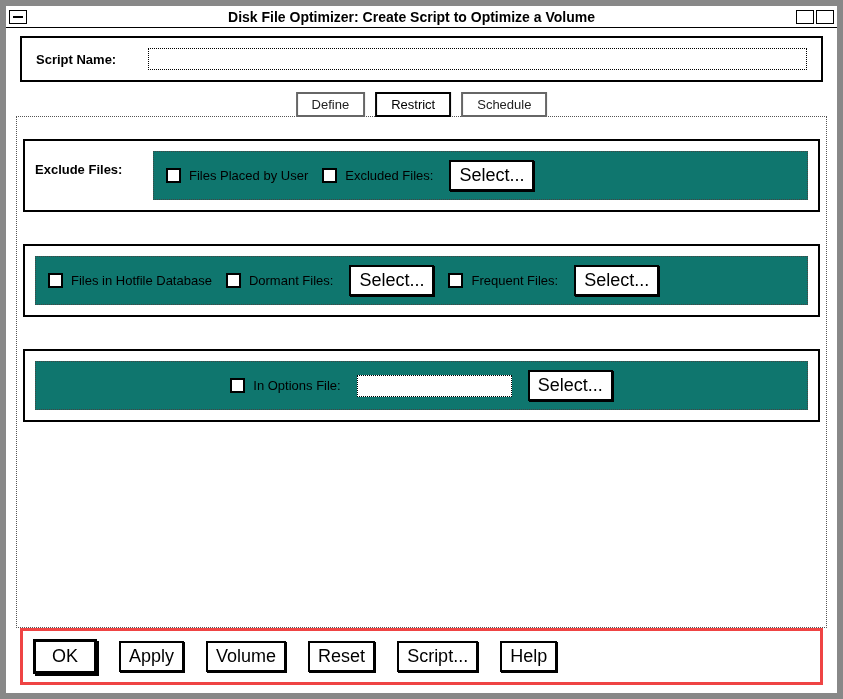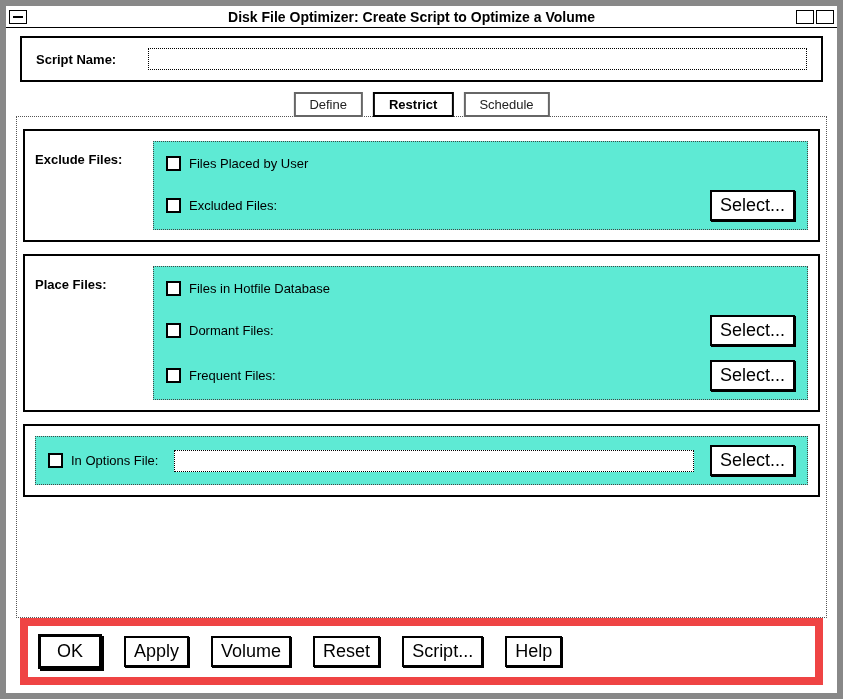--- a/index.html
+++ b/index.html
@@ -93,57 +93,57 @@
     transform: translateX(-50%);
     display:flex;
     gap: 10px;
     z-index:2;
   }
   .tab {
     border: 2px solid #000;
     background:#fff;
     padding: 3px 14px 3px 14px;
     font-size: 13px;
-    font-weight: bold;
+    font-weight: normal;
     cursor: pointer;
   }
   .tab.inactive {
     border-color:#666;
     color:#222;
     font-weight: normal;
   }
   .tab-content-border {
     border: 1px dotted #555;
     padding: 6px 6px 6px 6px;
     margin-top: -2px;
     flex:1;
     display:flex;
     flex-direction:column;
   }
   .group {
     display:flex;
     align-items: stretch;
     border: 2px solid #000;
     padding: 10px 10px 10px 10px;
-    margin: 6px 0;
+    margin: 16px 0;
   }
   .group-label {
     width: 118px;
     font-weight: bold;
     padding-top: 10px;
     line-height: 1.4;
   }
   .group-body {
     flex:1;
     border: 1px dotted #444;
     padding: 8px 12px 8px 12px;
     display:flex;
-    flex-direction:column;
+    flex-direction:row;
     gap: 14px;
-    background:#5eead4;
+    background:#0f766e;
   }
   .chk-row {
     display:flex;
     align-items:center;
     gap: 8px;
     min-height: 26px;
   }
   .chk {
     width: 15px;
     height: 15px;
@@ -160,21 +160,21 @@
     border: 2px solid #000;
     background:#fff;
     padding: 3px 8px;
     font-size: 18px;
     font-family: inherit;
     cursor:pointer;
     white-space: nowrap;
     box-shadow: 1px 1px 0 #000;
   }
   .buttonbar {
-    border: 8px solid #ef4444;
+    border: 3px solid #ef4444;
     padding: 8px 10px;
     display:flex;
     gap: 22px;
     align-items:center;
     margin: 0 4px 4px 4px;
   }
   .btn.default {
     border: 3px solid #000;
     padding: 4px 16px;
     box-shadow: 2px 2px 0 #000;
@@ -230,21 +230,20 @@
           <div class="chk-row">
             <span class="chk"></span>
             <span class="chk-text">Excluded Files:</span>
             <span class="spacer"></span>
             <button class="btn">Select...</button>
           </div>
         </div>
       </div>
 
       <div class="group">
-        <div class="group-label">Place Files:</div>
         <div class="group-body">
           <div class="chk-row">
             <span class="chk"></span>
             <span class="chk-text">Files in Hotfile Database</span>
           </div>
           <div class="chk-row">
             <span class="chk"></span>
             <span class="chk-text">Dormant Files:</span>
             <span class="spacer"></span>
             <button class="btn">Select...</button>
@@ -252,21 +251,21 @@
           <div class="chk-row">
             <span class="chk"></span>
             <span class="chk-text">Frequent Files:</span>
             <span class="spacer"></span>
             <button class="btn">Select...</button>
           </div>
         </div>
       </div>
 
       <div class="group">
-        <div class="group-body" style="">
+        <div class="group-body" style="justify-content:center;">
           <div class="chk-row">
             <span class="chk"></span>
             <span class="chk-text">In Options File:</span>
             <input class="opts-input" type="text" value="" style="">
             <button class="btn">Select...</button>
           </div>
         </div>
       </div>
 
     </div>

